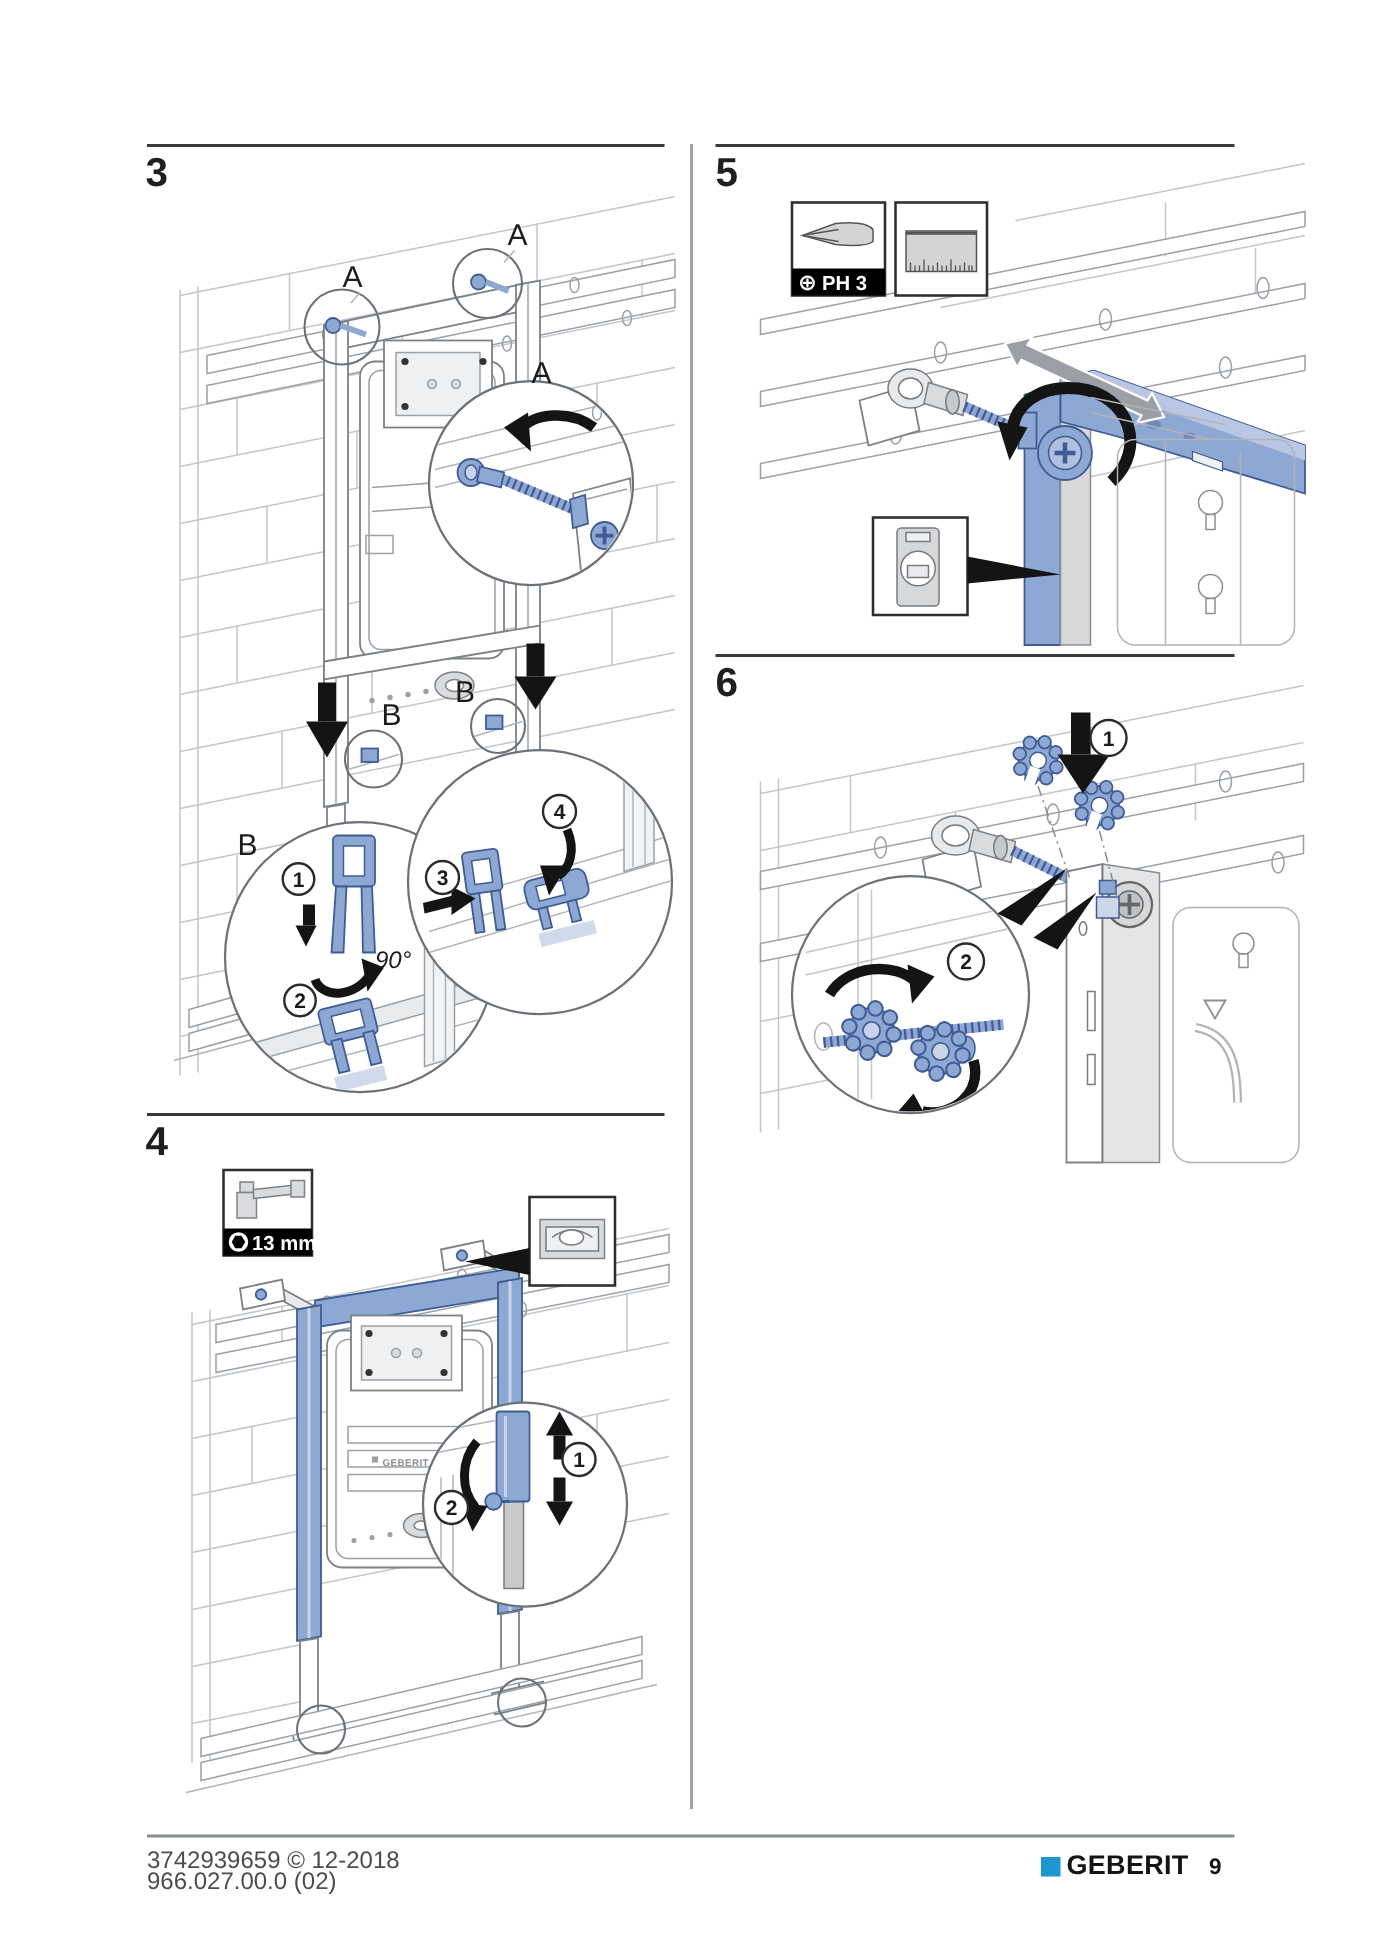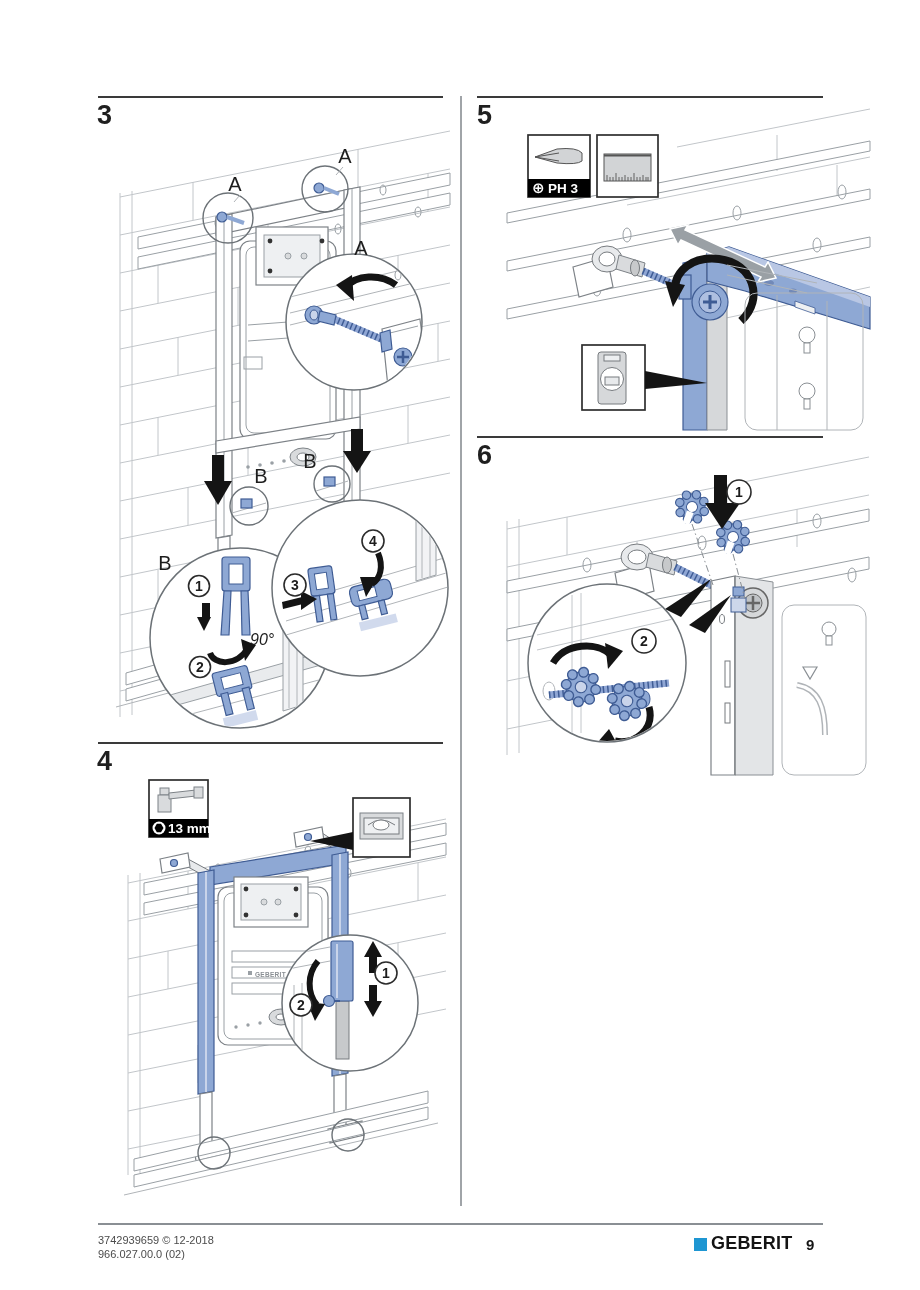--- a/index.html
+++ b/index.html
@@ -2,21 +2,21 @@
 <html><head>
 <meta charset="utf-8">
 <style>
   html,body{margin:0;padding:0;background:#e8e8e8;}
   #page{position:relative;width:920px;height:1290px;background:#ffffff;
         font-family:"Liberation Sans",sans-serif;overflow:hidden;margin:0 auto;}
   .secrule{position:absolute;height:2px;background:#3a3a3a;}
   .secnum{position:absolute;font-size:27px;font-weight:bold;color:#1f1f1f;line-height:1;}
   #divider{position:absolute;left:460px;top:96px;width:2px;height:1110px;background:#a0a4a8;}
   #footrule{position:absolute;left:98px;top:1223px;width:725px;height:2px;background:#8a8f94;}
-  .footsmall{position:absolute;left:98px;top:1234px;font-size:11px;line-height:13.5px;color:#4c4c4c;}
+  .footsmall{position:absolute;left:98px;top:1234px;font-size:16px;line-height:13.5px;color:#4c4c4c;}
   #brand{position:absolute;left:694px;top:1233px;display:flex;align-items:center;}
   #brandsq{width:13px;height:13px;background:#1e96d2;margin-right:4px;margin-top:2px;}
   #brandtxt{font-size:18px;font-weight:bold;letter-spacing:.2px;color:#141414;}
   #pagenum{position:absolute;left:806px;top:1236px;font-size:15px;font-weight:bold;color:#141414;}
   svg{position:absolute;overflow:visible;}
   
   .wl{fill:none;stroke:#c2c6ca;stroke-width:1;}
   .wl2{fill:none;stroke:#b0b4b8;stroke-width:1;}
   .rail{fill:#fff;stroke:#9aa0a5;stroke-width:1;}
   .fr{fill:#fff;stroke:#7d8287;stroke-width:1.2;}

